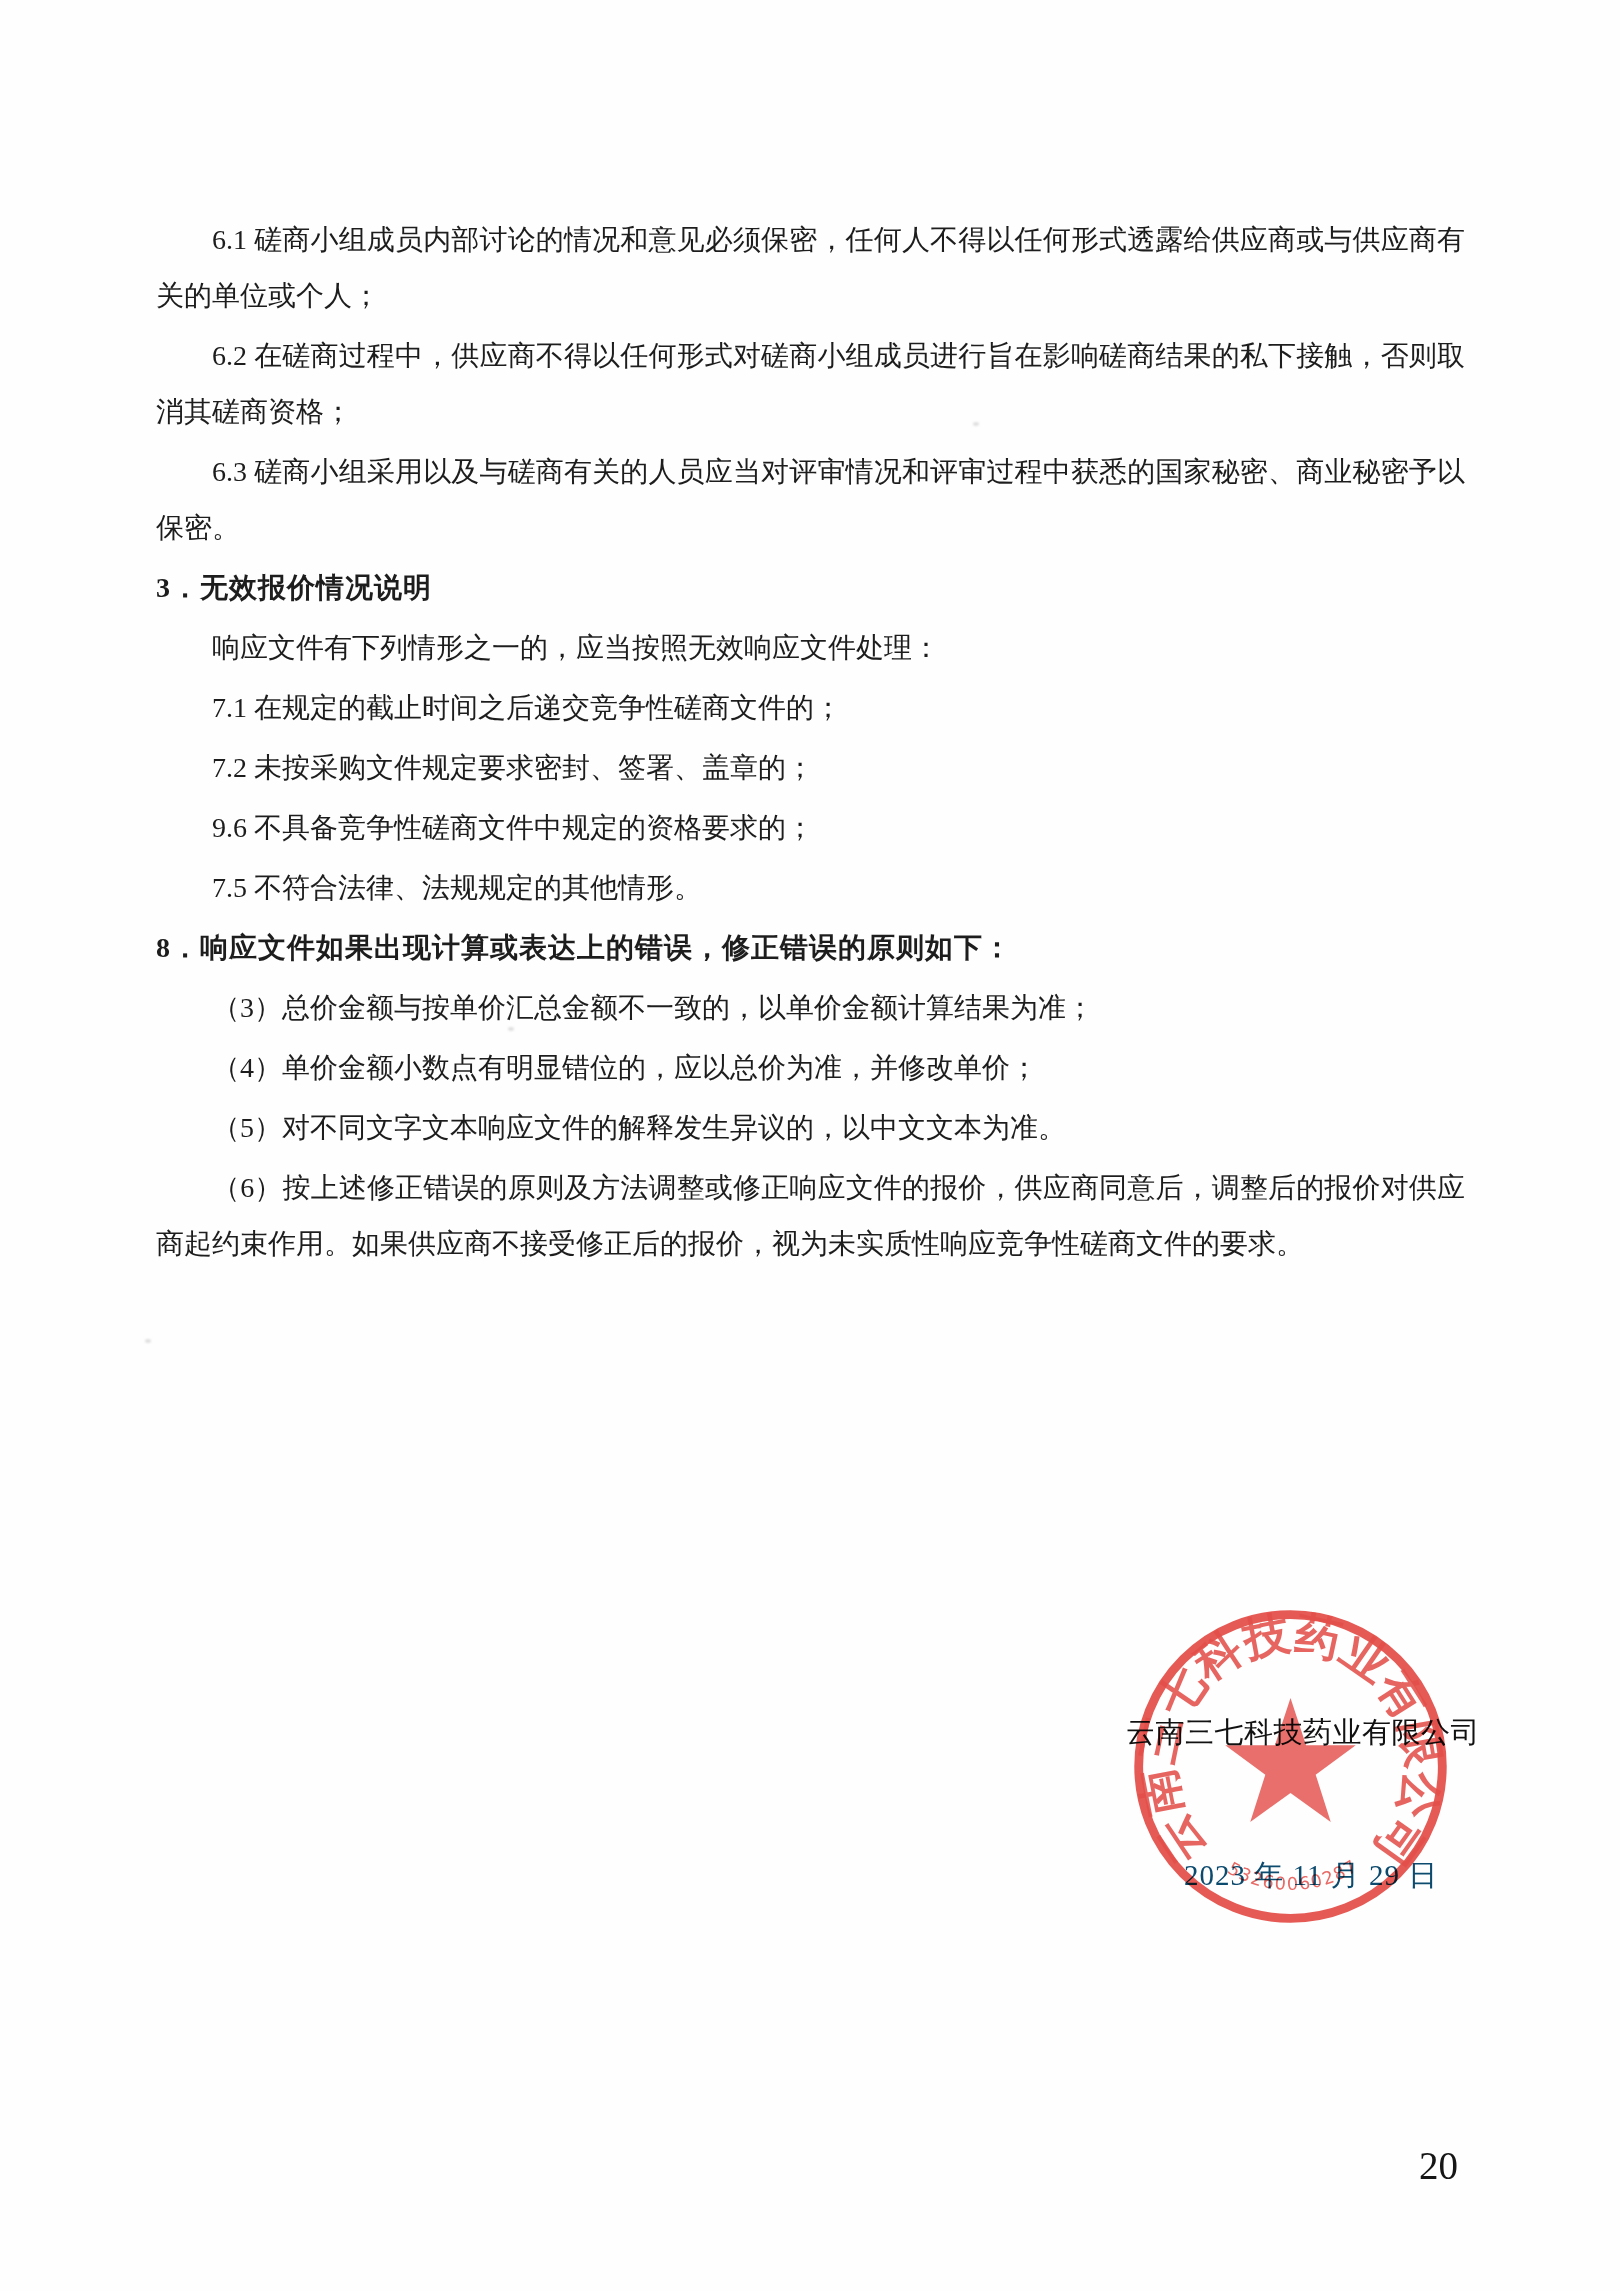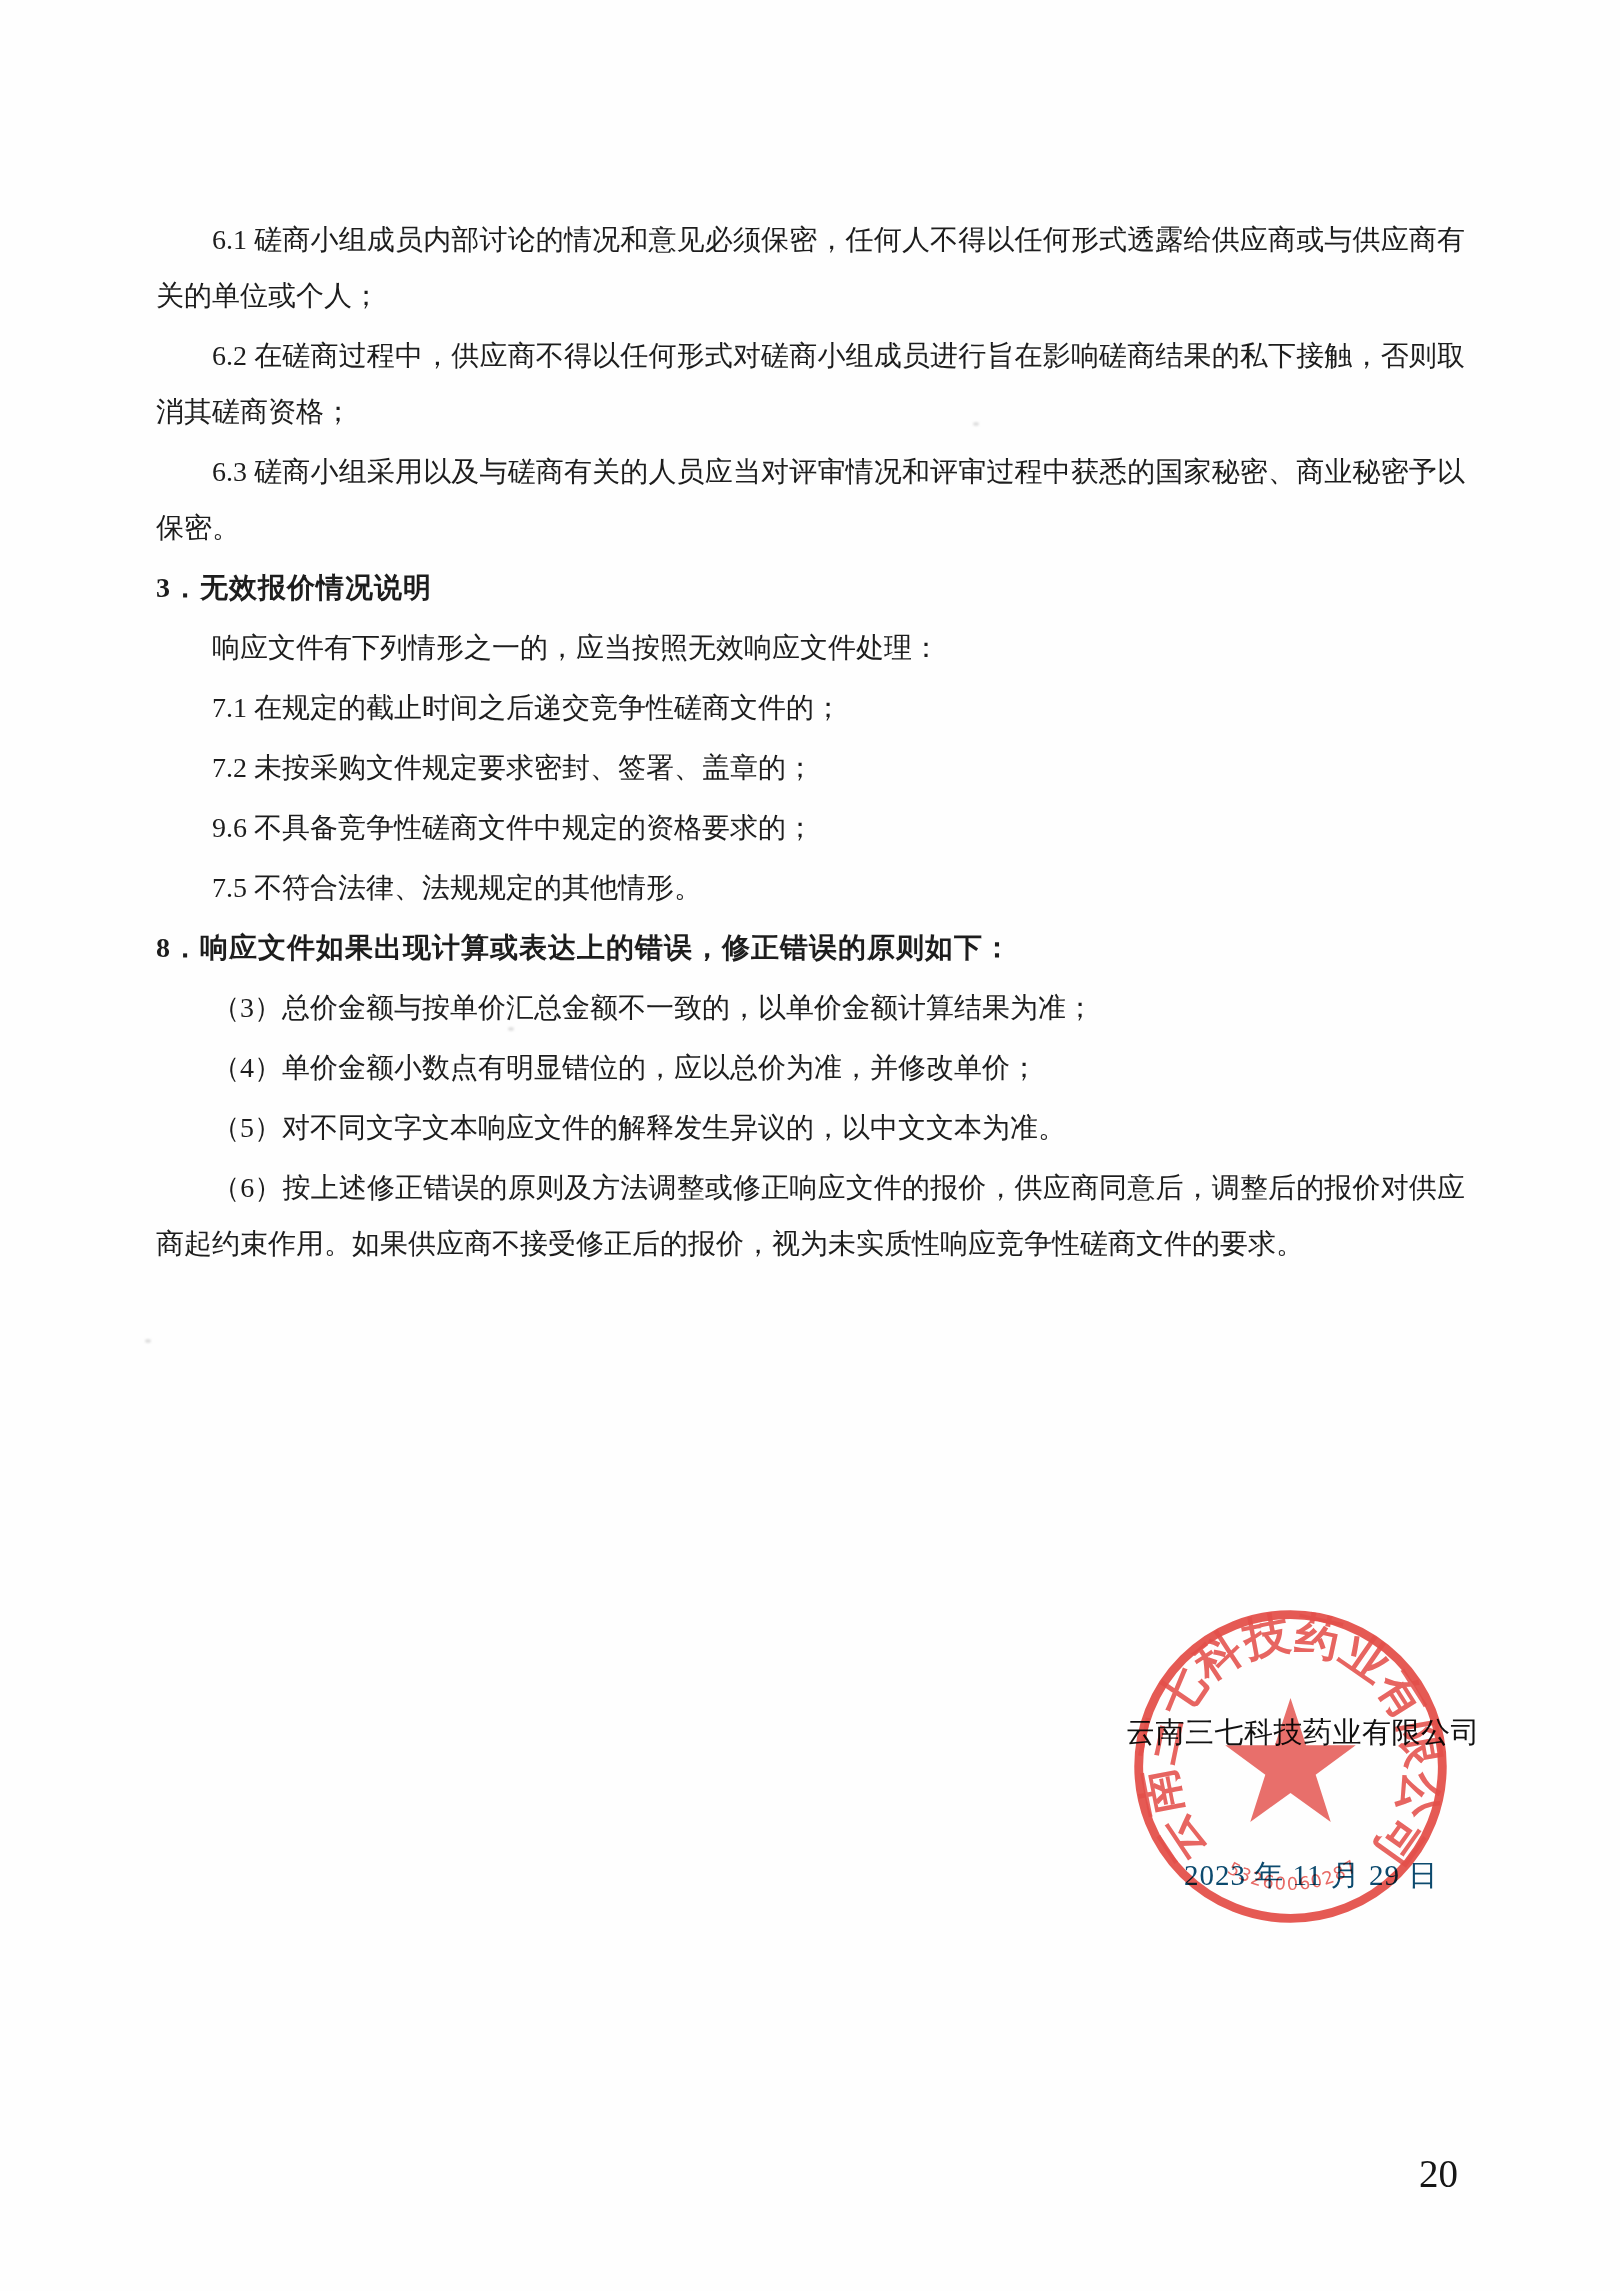--- a/index.html
+++ b/index.html
@@ -34,21 +34,21 @@
     font-size:29px;color:#0c4a6e;letter-spacing:1px;white-space:nowrap;
   }
   .stamp{
     position:absolute;left:1124px;top:1600px;
     width:333px;height:333px;
     mix-blend-mode:multiply;
     opacity:.93;
   }
   .page-number{
     position:absolute;left:1419px;top:2143px;
-    font-size:39px;color:#161616;margin-top:8px;
+    font-size:39px;color:#161616;
   }
   .speck{
     position:absolute;width:5.9px;height:3.9px;border-radius:50%;
     background:#b9b9b9;opacity:.45;filter:blur(1px);
   }
 </style>
 </head>
 <body>
 
 <div class="page">

